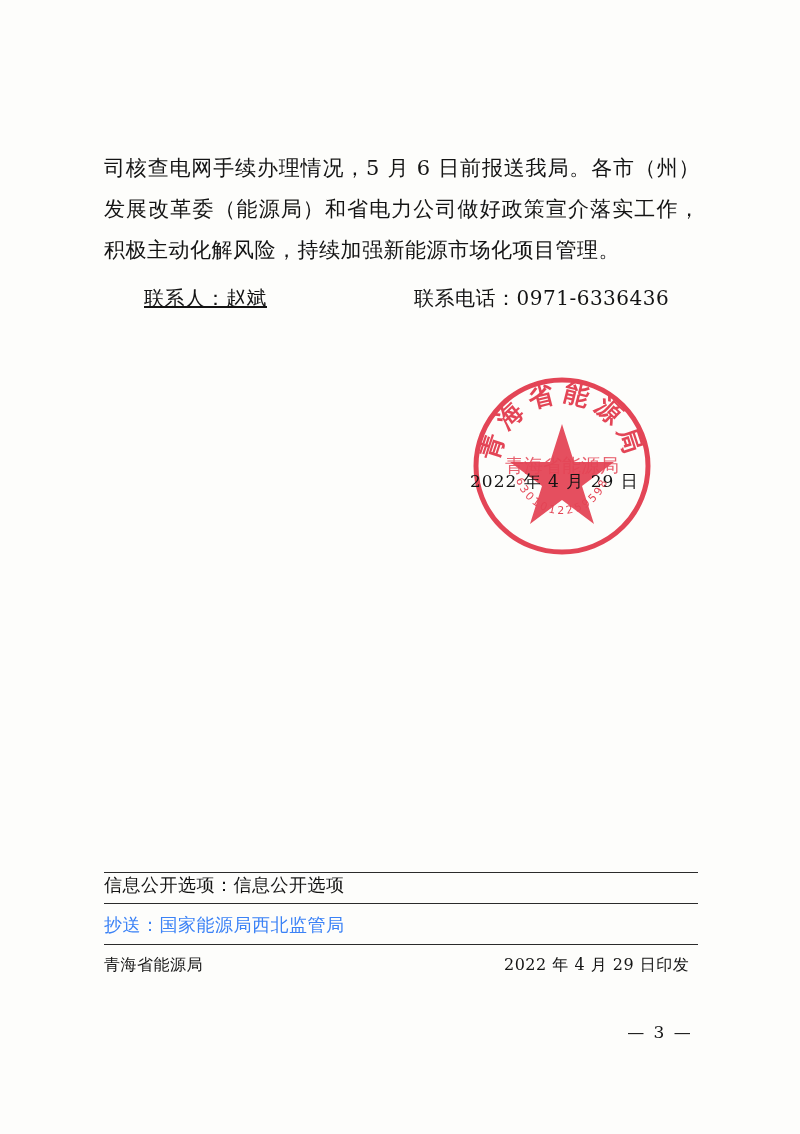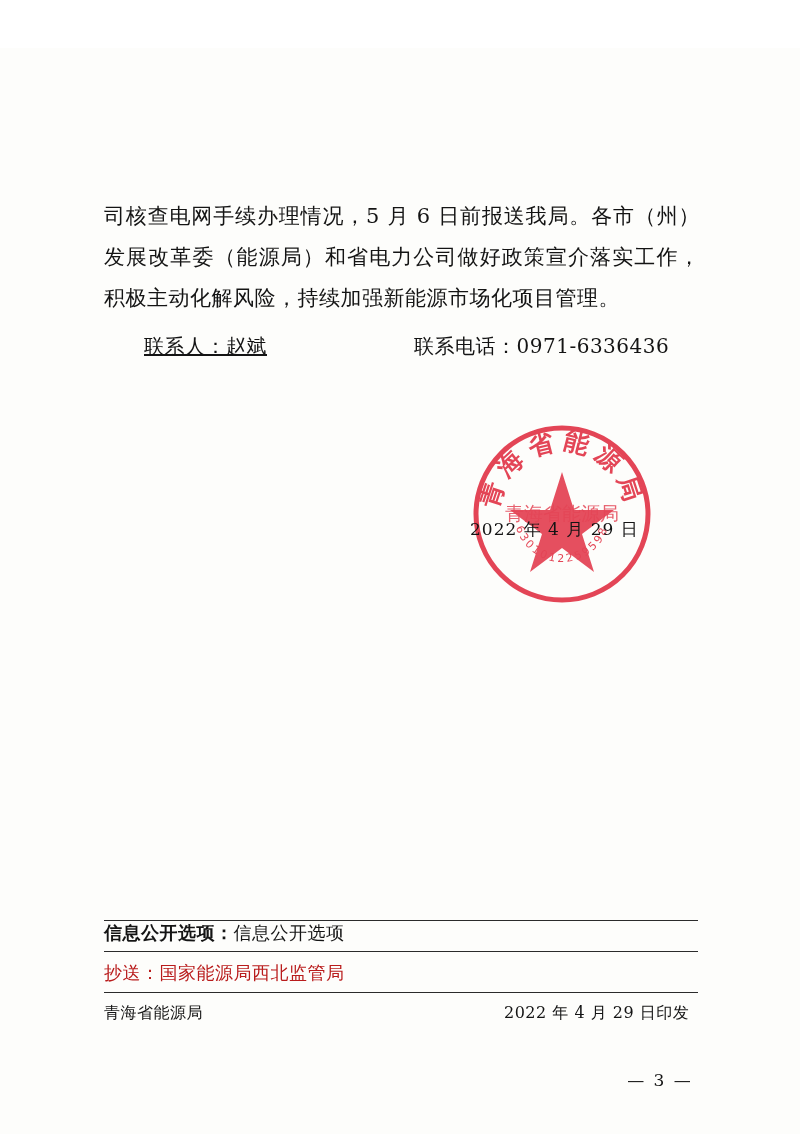--- a/index.html
+++ b/index.html
@@ -12,21 +12,20 @@
     height: 1134px;
     position: relative;
     font-family: "DejaVu Serif", "Liberation Serif", serif;
     color: #1a1a1a;
     overflow: hidden;
   }
   .page {
     position: absolute;
     inset: 0;
     background: #fdfdfb;
-    margin-top: 48px;
   }
   .body-text {
     position: absolute;
     left: 104px;
     top: 148px;
     width: 596px;
     font-size: 21px;
     line-height: 41px;
     text-align: justify;
     text-justify: inter-character;
@@ -85,29 +84,29 @@
     top: 872px;
     width: 594px;
   }
   .foot-line-1 {
     font-size: 18px;
     color: #141414;
     padding-bottom: 6px;
     letter-spacing: 0.5px;
   }
   .foot-label {
-    font-weight: bold;
+    font-weight: normal;
   }
   .rule {
     border-bottom: 1.4px solid #2b2b2b;
     width: 100%;
   }
   .foot-line-2 {
     font-size: 18px;
-    color: #b91c1c;
+    color: #3b82f6;
     padding: 9px 0 7px 0;
     letter-spacing: 0.5px;
   }
   .foot-line-3 {
     font-size: 16px;
     color: #141414;
     padding: 10px 0 0 0;
     position: relative;
     height: 26px;
     letter-spacing: 0.5px;

